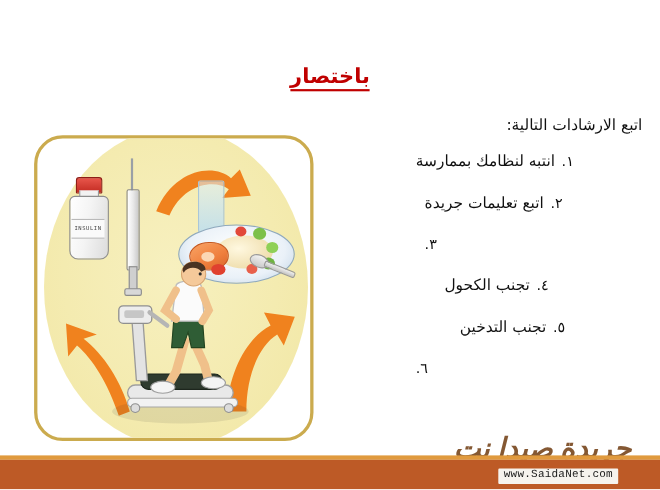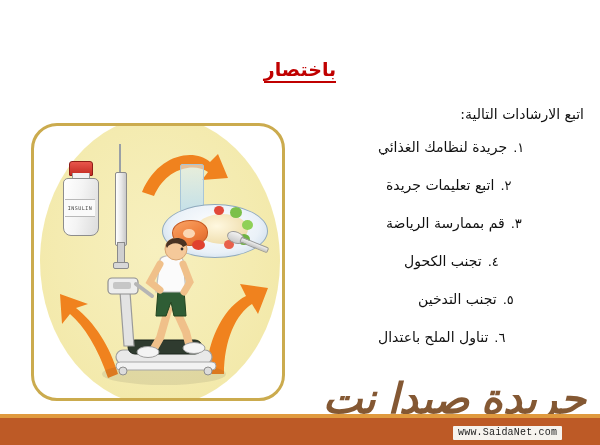--- a/index.html
+++ b/index.html
@@ -307,24 +307,24 @@
   .wm-script {
     position: absolute;
     right: 10px;
     bottom: 22px;
     width: 250px;
     height: 56px;
     pointer-events: none;
   }
   .wm-script .script-text {
     position: absolute;
-    right: 4px;
+    right: 16px;
     bottom: 0;
-    font-family: Liberation Sans, sans-serif;
-    font-size: 42px;
+    font-family: Liberation Serif, serif;
+    font-size: 26px;
     font-style: italic;
     font-weight: bold;
     color: #7a4a22;
     opacity: .92;
     direction: rtl;
     white-space: nowrap;
     letter-spacing: 2px;
   }
 
   
@@ -367,46 +367,44 @@
   </div>
 
   <div class="text-col">
 
     <div class="list-heading">اتبع الارشادات التالية:</div>
 
     <ul class="guide-list">
 
       <li class="guide-item">
         <span class="num">١.</span>
-        <span class="txt">جريدة لنظامك الغذائي</span>
+        <span class="txt">انتبه لنظامك بممارسة</span>
       </li>
 
       <li class="guide-item indent-1">
         <span class="num">٢.</span>
         <span class="txt">اتبع تعليمات جريدة</span>
       </li>
 
       <li class="guide-item indent-1">
         <span class="num">٣.</span>
-        <span class="txt">قم بممارسة الرياضة</span>
       </li>
 
       <li class="guide-item indent-2">
         <span class="num">٤.</span>
         <span class="txt">تجنب الكحول</span>
       </li>
 
       <li class="guide-item indent-3">
         <span class="num">٥.</span>
         <span class="txt">تجنب التدخين</span>
       </li>
 
       <li class="guide-item last">
         <span class="num">٦.</span>
-        <span class="txt">تناول الملح باعتدال</span>
       </li>
 
     </ul>
   </div>
 
   <div class="panel">
     <div class="panel-inner-ellipse"></div>
 
     <div class="arrow" style="left:106px; top:22px;">
       <svg width="92" height="52" viewBox="0 0 92 52">

